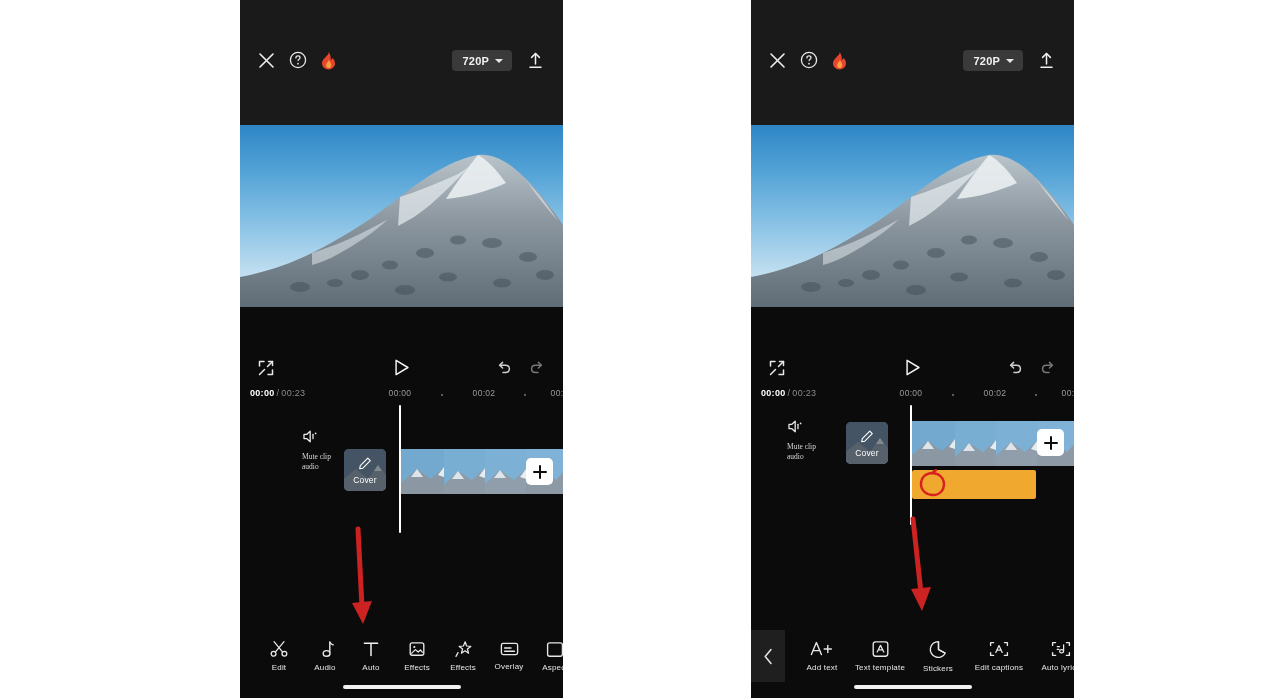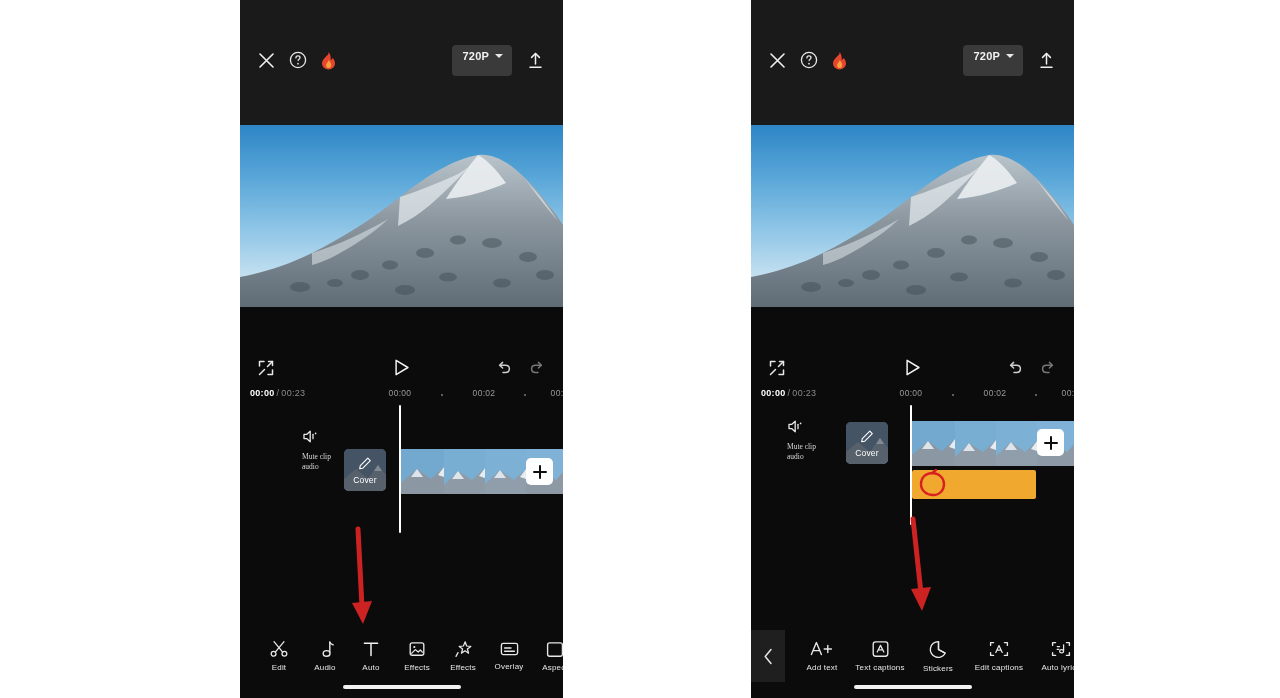--- a/index.html
+++ b/index.html
@@ -30,21 +30,21 @@
     display: flex; align-items: center;
   }
   .tb-left { display: flex; align-items: center; gap: 14px; padding-left: 18px; }
   .tb-right { margin-left: auto; display: flex; align-items: center; gap: 14px; padding-right: 18px; }
 
   .icon { display: inline-flex; align-items: center; justify-content: center; }
   .icon svg { display: block; }
 
   .res-chip {
     background: #3a3a3a; border-radius: 4px;
-    padding: 5px 9px 14px 11px;
+    padding: 5px 9px 4px 11px;
     display: flex; align-items: center; gap: 6px;
     font-size: 11px; color: #f2f2f2; font-weight: 600; letter-spacing: .2px; text-align: center;
   }
   .caret {
     width: 0; height: 0;
     border-left: 4px solid transparent; border-right: 4px solid transparent;
     border-top: 4.5px solid #e8e8e8;
   }
 
   
@@ -649,21 +649,21 @@
         </span>
         <span class="tlbl">Add text</span>
       </div>
       <div class="tool wide">
         <span class="icon">
           <svg width="19" height="18" viewBox="0 0 19 18">
             <rect x="2.2" y="1.8" width="14.6" height="14.4" rx="2.4" stroke="#e8e8e8" stroke-width="1.35" fill="none"></rect>
             <path d="M6.2 12 L9.5 5.4 L12.8 12 M7.5 9.8 H11.5" stroke="#e8e8e8" stroke-width="1.25" fill="none" stroke-linecap="round" stroke-linejoin="round"></path>
           </svg>
         </span>
-        <span class="tlbl">Text captions</span>
+        <span class="tlbl">Text template</span>
       </div>
       <div class="tool wide">
         <span class="icon">
           <svg width="19" height="19" viewBox="0 0 19 19">
             <path d="M9.5 1.6 A7.9 7.9 0 1 0 16.2 13.2 L9.5 9.5 Z" stroke="#e8e8e8" stroke-width="1.35" fill="none" stroke-linejoin="round"></path>
             <path d="M9.5 1.6 L9.5 9.5 L16.2 13.2" stroke="#e8e8e8" stroke-width="1.35" fill="none"></path>
           </svg>
         </span>
         <span class="tlbl">Stickers</span>
       </div>

